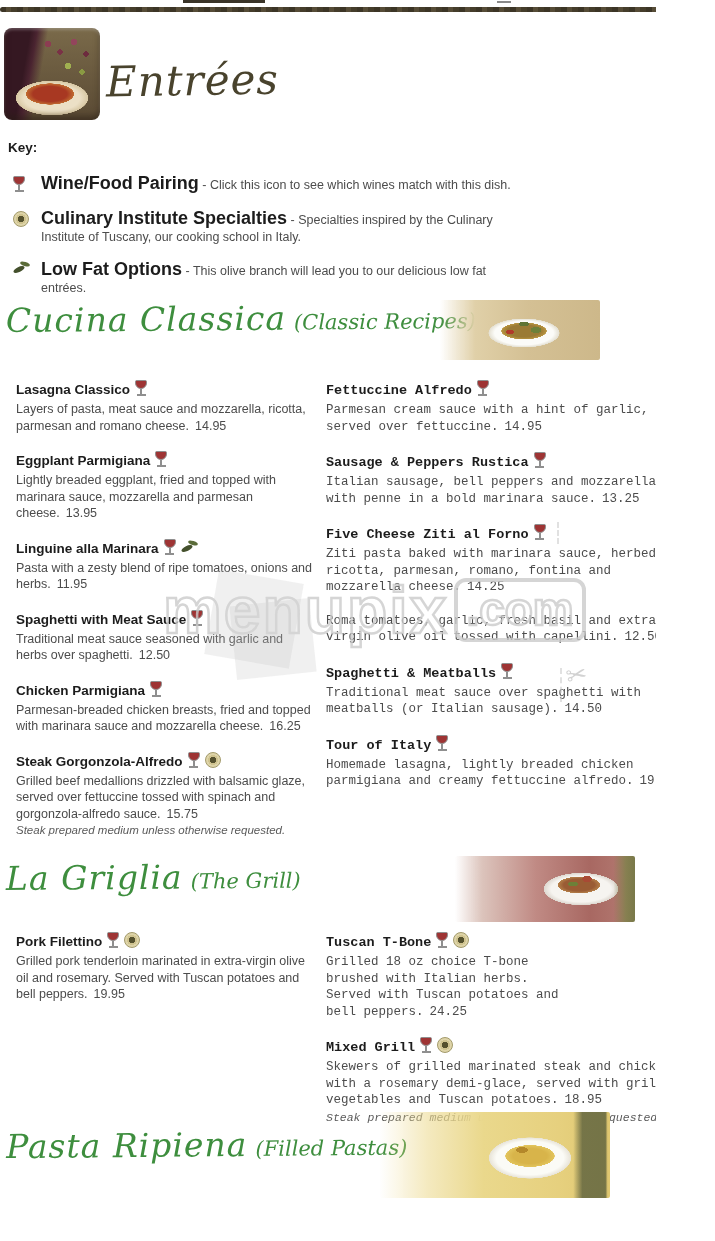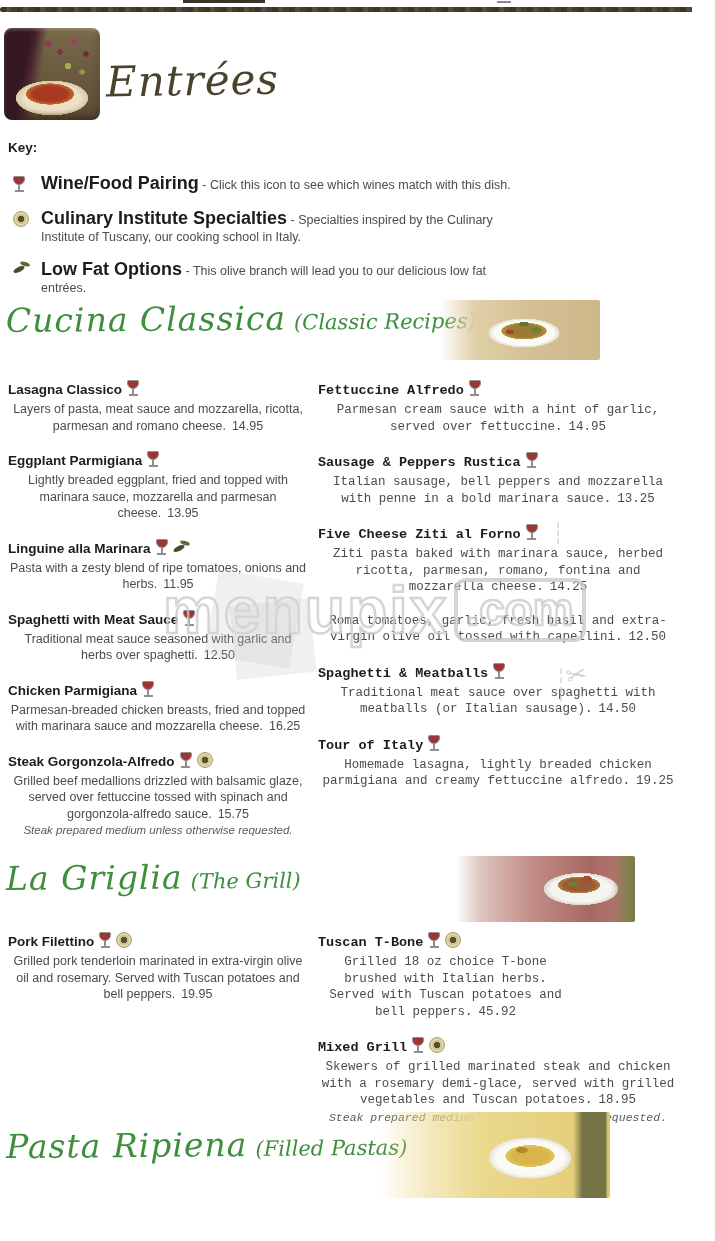--- a/index.html
+++ b/index.html
@@ -1,17 +1,17 @@
 <!DOCTYPE html>
 <html><head>
 <meta charset="utf-8">
 <style>
   html,body{margin:0;padding:0;background:#ffffff;}
   .page{position:relative;width:656px;height:1241px;background:#ffffff;overflow:hidden;
-        font-family:"Liberation Sans",sans-serif;color:#4c4c4c;padding-left:36px;}
+        font-family:"Liberation Sans",sans-serif;color:#4c4c4c;}
 
   
   .top-frag{position:absolute;background:#3a3428;}
   .top-rule{position:absolute;left:0;top:7px;width:715px;height:5px;border-radius:3px;
     background:repeating-linear-gradient(90deg,#3c3526 0 6px,#564c37 6px 11px,#453d2b 11px 17px);}
 
   
   .photo{position:absolute;left:4px;top:28px;width:96px;height:92px;border-radius:8px;
     box-shadow:inset 0 -4px 6px rgba(40,30,20,.55), inset 0 2px 3px rgba(255,255,255,.25);
     background:
@@ -77,27 +77,27 @@
   .img-ripiena{right:105px;top:6px;width:230px;height:86px;
     background:
       linear-gradient(90deg,transparent 84%,rgba(90,95,60,.8) 88% 98%,transparent 99%),
       radial-gradient(ellipse 10px 5px at 142px 38px,#b4882a 0 60%,transparent 61%),
       radial-gradient(ellipse 34px 15px at 150px 44px,#d8b44a 0 50%,#e2c45c 72%,transparent 73%),
       radial-gradient(ellipse 48px 24px at 150px 46px,#fbfbf6 0 70%,#e8e4d8 85%,transparent 86%),
       linear-gradient(90deg,rgba(236,217,142,0) 0,rgba(236,217,142,.55) 20%,#ead88c 45%,#e6d07e 78%,#dfc770 100%);}
 
   
   .grid{display:flex;padding-left:8px;}
-  .col-left{width:300px;}
+  .col-left{width:300px;margin-left:8px;}
   .col-right{width:360px;margin-left:10px;font-family:Liberation Mono, monospace;}
   .item{margin-bottom:17px;}
   .item-title{font-size:13.5px;font-weight:bold;color:#1c1c1c;line-height:19px;}
-  .desc{margin:2px 0 0 0;font-size:12.5px;line-height:16.5px;color:#4c4c4c;text-align:center;}
+  .desc{margin:2px 0 0 0;font-size:12.5px;line-height:16.5px;color:#4c4c4c;}
   .price{margin-left:6px;}
-  .note{margin:1px 0 0 0;font-size:11.5px;font-style:italic;color:#5a5a5a;line-height:15px;text-align:center;}
+  .note{margin:1px 0 0 0;font-size:11.5px;font-style:italic;color:#5a5a5a;line-height:15px;}
 
   
   .watermark{position:absolute;left:163px;top:572px;opacity:.8;pointer-events:none;}
   .wm-cube{position:absolute;left:48px;top:4px;width:86px;height:86px;
     background:rgba(190,190,190,.28);transform:rotate(10deg);}
   .wm-cube2{position:absolute;left:70px;top:30px;width:80px;height:74px;
     background:rgba(175,175,175,.22);transform:rotate(-6deg);}
   .wm-line{position:relative;white-space:nowrap;}
   .wm-text{font-weight:bold;font-size:66px;letter-spacing:2px;color:transparent;
     -webkit-text-stroke:2.5px #cbcbcb;}
@@ -205,21 +205,21 @@
     <div class="grid">
       <div class="col-left">
         <div class="item">
           <div class="item-title"><span>Pork Filettino</span><span><span class="icn icn-wine"></span><span class="icn icn-culinary"></span></span></div>
           <p class="desc"><span>Grilled pork tenderloin marinated in extra-virgin olive oil and rosemary. Served with Tuscan potatoes and bell peppers.</span><span class="price">19.95</span></p>
         </div>
       </div>
       <div class="col-right">
         <div class="item">
           <div class="item-title"><span>Tuscan T-Bone</span><span><span class="icn icn-wine"></span><span class="icn icn-culinary"></span></span></div>
-          <p class="desc" style="max-width:255px;"><span>Grilled 18 oz choice T-bone brushed with Italian herbs. Served with Tuscan potatoes and bell peppers.</span><span class="price">45.92</span></p>
+          <p class="desc" style="max-width:255px;"><span>Grilled 18 oz choice T-bone brushed with Italian herbs. Served with Tuscan potatoes and bell peppers.</span><span class="price">24.25</span></p>
         </div>
         <div class="item">
           <div class="item-title"><span>Mixed Grill</span><span><span class="icn icn-wine"></span><span class="icn icn-culinary"></span></span></div>
           <p class="desc"><span>Skewers of grilled marinated steak and chicken with a rosemary demi-glace, served with grilled vegetables and Tuscan potatoes.</span><span class="price">18.95</span></p>
           <p class="note">Steak prepared medium unless otherwise requested.</p>
         </div>
       </div>
     </div>
   </div>
 

